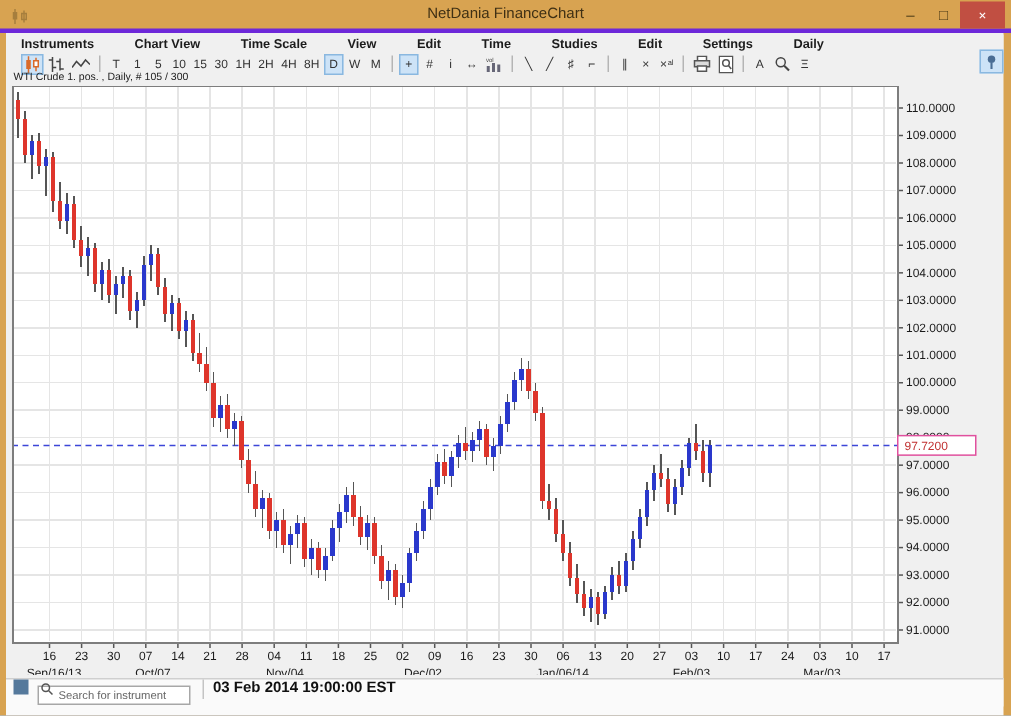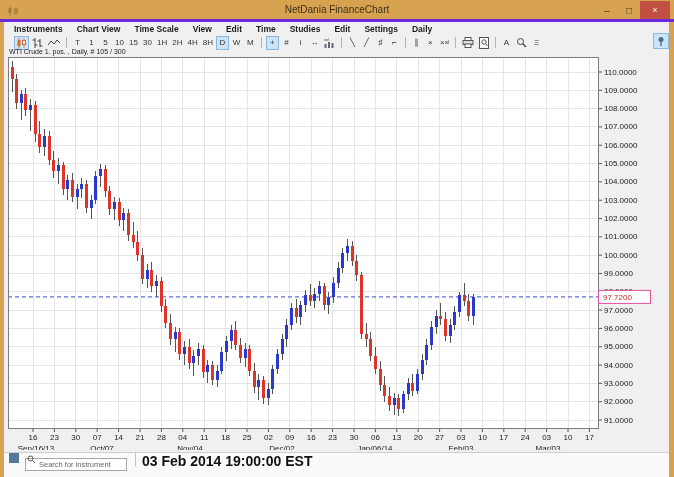--- a/index.html
+++ b/index.html
@@ -7,41 +7,41 @@
   .window{position:relative;width:674px;height:477px;background:#f0f0f0;overflow:hidden;}
   
   .titlebar{position:absolute;left:0;top:0;width:674px;height:22px;background:#d8a351;border-bottom:3px solid #6d28d9;}
   .title-text{position:absolute;left:0;right:0;top:4px;text-align:center;font-size:10px;color:#3f3014;}
   .app-icon{position:absolute;left:7px;top:5px;opacity:.45;}
   .win-controls{position:absolute;right:4px;top:0;height:20px;display:flex;align-items:stretch;}
   .win-btn{width:22px;display:flex;align-items:center;justify-content:center;font-size:10px;color:#4a3a16;background:transparent;border:none;}
   .win-btn.close{width:30px;background:#c14f42;color:#fff;font-size:9px;margin-top:1px;height:18px;}
   .border-strip{position:absolute;background:#d8a351;}
   
-  .menubar{position:absolute;left:4px;top:23px;width:665px;height:12px;display:flex;gap:14px;padding-left:10px;background:#f0f0f0;}
+  .menubar{position:absolute;left:4px;top:23px;width:665px;height:12px;display:flex;gap:27px;padding-left:10px;background:#f0f0f0;}
   .menu-item{font-size:8.5px;font-weight:bold;color:#1c1c1c;line-height:12px;white-space:nowrap;}
   
   .toolbar{position:absolute;left:4px;top:35px;width:640px;height:15px;display:flex;align-items:center;gap:1px;padding-left:10px;}
   .tb-btn{display:inline-flex;align-items:center;justify-content:center;min-width:13px;height:14px;padding:0 1px;font-size:8px;color:#333;background:transparent;border:1px solid transparent;line-height:1;}
   .tb-btn.sel{background:#cde3f7;border-color:#8ab8e0;}
   .tb-sep{width:1px;height:11px;background:#b5b5b5;margin:0 3px;}
   .tb-sub{font-size:5px;margin-left:.5px;}
   .pin-btn{position:absolute;right:5px;top:33px;width:16px;height:16px;display:flex;align-items:center;justify-content:center;background:#cde3f7;border:1px solid #8ab8e0;}
   
   .chart-label{position:absolute;left:9px;top:48px;font-size:7px;color:#222;}
   .chart-svg{position:absolute;left:8px;top:57px;}
   
   .statusbar{position:absolute;left:4px;top:452px;width:665px;height:34px;background:#fafafa;border-top:1px solid #cfcfcf;display:flex;align-items:flex-start;}
   .status-square{width:10px;height:10px;background:#55799c;margin-left:5px;}
   .search-wrap{position:relative;margin-left:6px;}
   .search-input{width:102px;height:13px;font-size:7.5px;padding:0 2px 0 13px;border:1px solid #a7a7a7;background:#fff;color:#222;}
   .search-input::placeholder{color:#666;}
   .search-glyph{position:absolute;left:2px;top:2px;}
   .status-div{width:1px;height:13px;background:#c4c4c4;margin:0 6px 0 8px;}
-  .status-time{font-size:14px;font-weight:bold;color:#111;}
+  .status-time{font-size:10px;font-weight:bold;color:#111;}
 </style>
 </head>
 <body>
 
 <div class="window">
 
   <div class="titlebar">
     <svg class="app-icon" width="12" height="12">
       <line x1="3" y1="1" x2="3" y2="11" stroke="#6b5327" stroke-width="1"></line>
       <rect x="1.5" y="3" width="3" height="5" fill="#6b5327"></rect>

